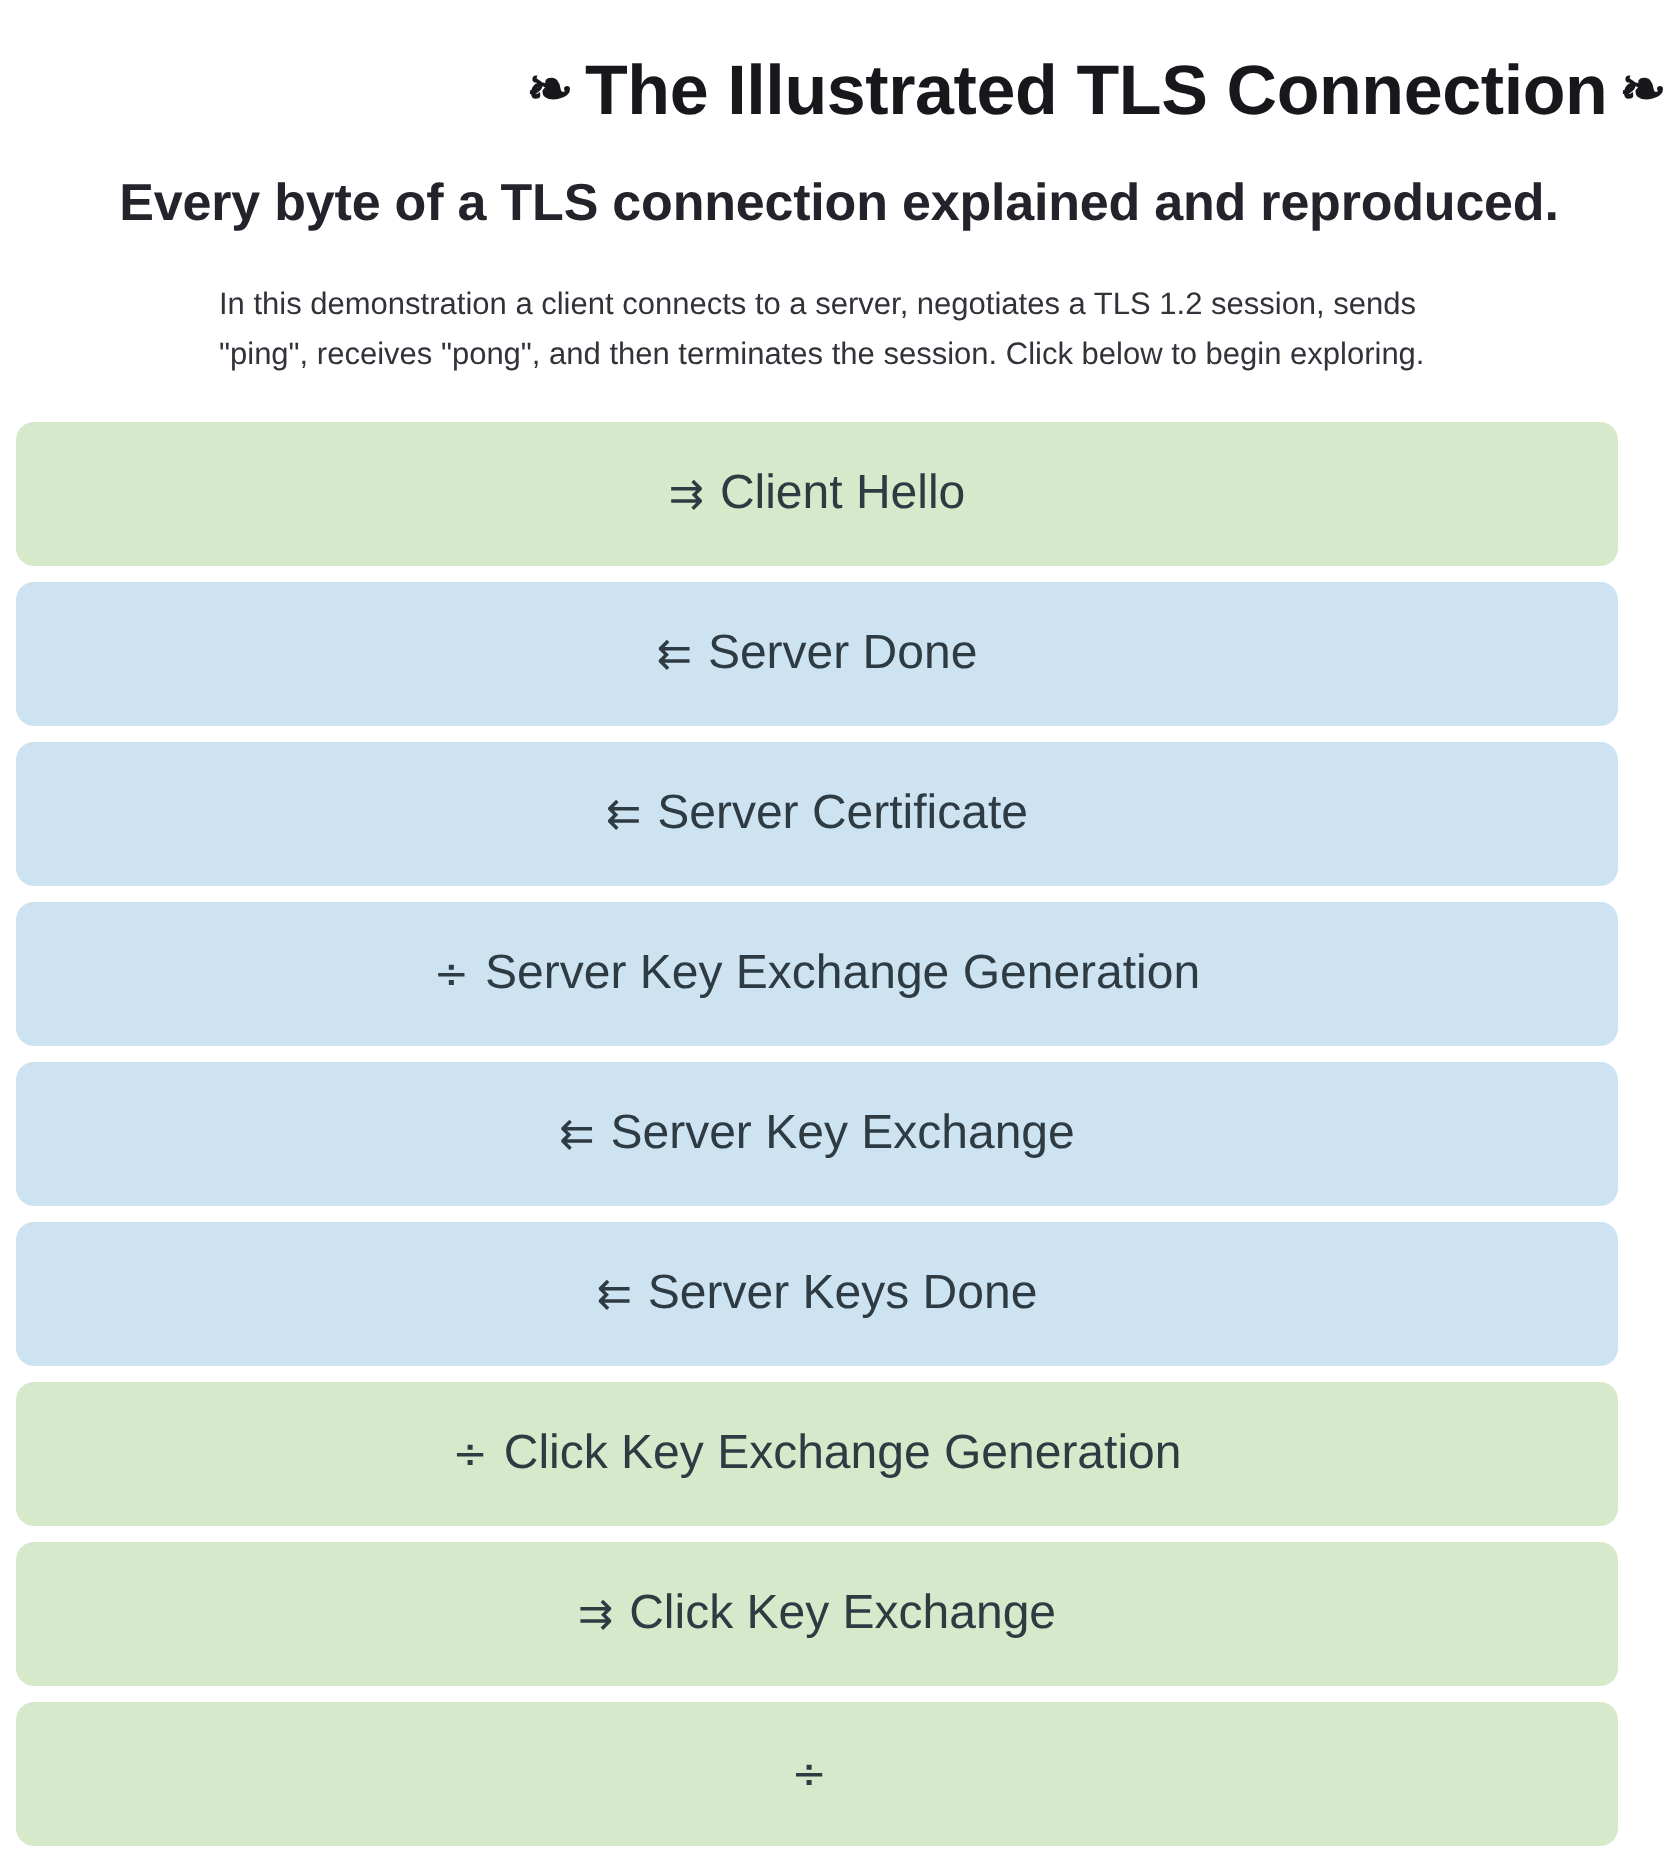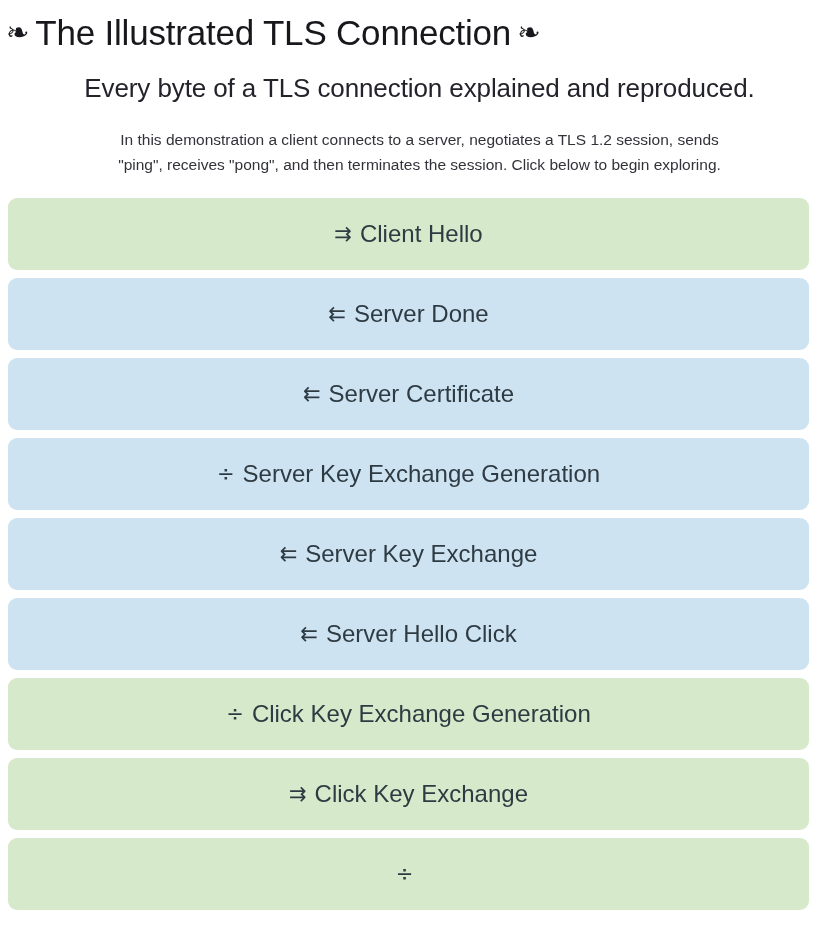--- a/index.html
+++ b/index.html
@@ -14,49 +14,49 @@
     font-family: "Liberation Sans", sans-serif;
     color: #2f3b42;
   }
   .page {
     width: 839px;
     box-sizing: border-box;
     padding: 0;
   }
   .title {
     margin: 0;
-    padding: 12px 0 0 0;
-    text-align: left;
+    padding: 24px 0 0 0;
+    text-align: right;
     font-size: 35px;
-    font-weight: normal;
+    font-weight: bold;
     line-height: 42px;
     color: #17171c;
     letter-spacing: -0.2px;
   }
   .title .ornament {
     font-size: 28px;
     vertical-align: 3px;
     padding: 0 6px;
     color: #17171c;
   }
   .subtitle {
     margin: 0;
     padding: 18px 0 0 0;
     text-align: center;
     font-size: 26px;
-    font-weight: normal;
+    font-weight: bold;
     line-height: 32px;
     color: #23232b;
     letter-spacing: -0.1px;
   }
   .intro {
     margin: 0 auto;
     padding: 23px 0 0 0;
     width: 620px;
-    text-align: center;
+    text-align: left;
     font-size: 15.5px;
     line-height: 25px;
     color: #32323a;
   }
   .steps {
     margin: 0;
     padding: 21px 8px 0 8px;
     display: block;
   }
   .step {
@@ -116,21 +116,21 @@
       <div class="step server">
         <span class="step-arrow">÷</span>
         <span class="step-label">Server Key Exchange Generation</span>
       </div>
       <div class="step server">
         <span class="step-arrow">⇇</span>
         <span class="step-label">Server Key Exchange</span>
       </div>
       <div class="step server">
         <span class="step-arrow">⇇</span>
-        <span class="step-label">Server Hello Click</span>
+        <span class="step-label">Server Keys Done</span>
       </div>
       <div class="step client">
         <span class="step-arrow">÷</span>
         <span class="step-label">Click Key Exchange Generation</span>
       </div>
       <div class="step client">
         <span class="step-arrow">⇉</span>
         <span class="step-label">Click Key Exchange</span>
       </div>
       <div class="step client">

